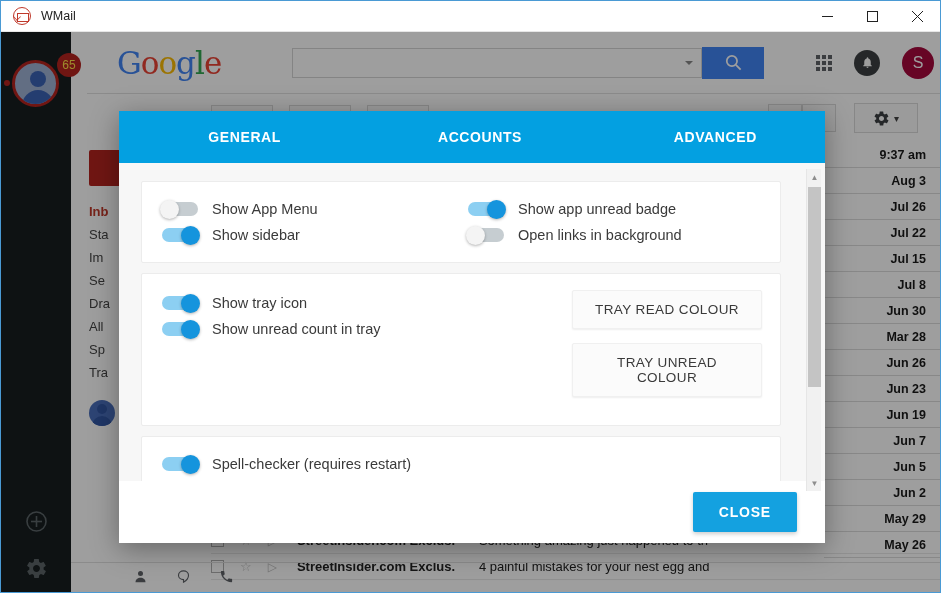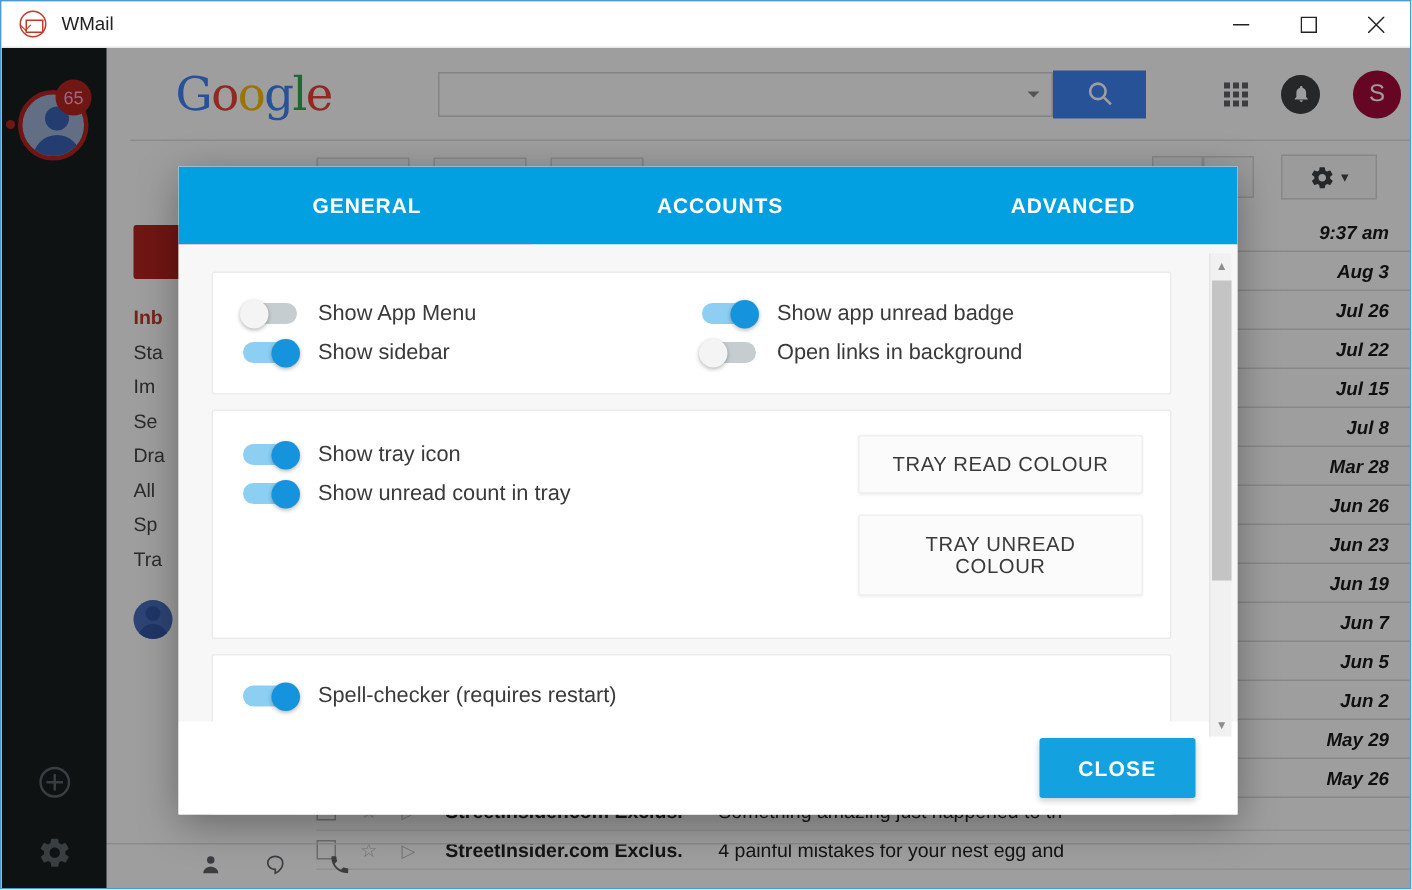--- a/index.html
+++ b/index.html
@@ -85,23 +85,23 @@
     position: absolute; left: 15px; top: 8px;
     width: 16px; height: 16px; border-radius: 50%;
     background: #3b63b5;
   }
   .rail-avatar .body {
     position: absolute; left: 7px; top: 27px;
     width: 32px; height: 20px; border-radius: 16px 16px 0 0;
     background: #3b63b5;
   }
   .rail-badge {
-    position: absolute; left: 36px; top: 21px;
+    position: absolute; left: 56px; top: 21px;
     min-width: 24px; height: 24px; border-radius: 12px;
-    background: #b5241f; color: #f9a8d4;
+    background: #b5241f; color: #fde047;
     font-size: 12px; display: flex; align-items: center; justify-content: center;
     padding: 0 5px;
   }
   .rail-dot {
     position: absolute; left: 3px; top: 48px;
     width: 6px; height: 6px; border-radius: 50%;
     background: #b5241f;
   }
   .rail-plus, .rail-gear {
     position: absolute; left: 24px;
@@ -211,21 +211,21 @@
   .gm-row .subj { flex: 1; }
 
   
   .date-col {
     position: absolute; right: 0; top: 110px;
     width: 116px; z-index: 6;
   }
   .date-cell {
     height: 26px; display: flex; align-items: center; justify-content: flex-end;
     padding-right: 14px; border-bottom: 1px solid #dcdcdc;
-    font-size: 12.5px; font-weight: bold; color: #1a1a1a; font-style: italic;
+    font-size: 12.5px; font-weight: bold; color: #1a1a1a;
   }
 
   
   .gm-bottom {
     position: absolute; left: 0; bottom: 0; width: 869px; height: 30px;
     border-top: 1px solid #e0e0e0; display: flex; align-items: center;
     padding-left: 62px; gap: 28px; color: #5f6368; font-size: 13px;
   }
   .gm-nocv { position:absolute; left: 88px; top: 492px; font-size:12px; color:#666;}
 
@@ -505,20 +505,21 @@
         </span>
       </div>
 
       <div class="date-col">
         <div class="date-cell">9:37 am</div>
         <div class="date-cell">Aug 3</div>
         <div class="date-cell">Jul 26</div>
         <div class="date-cell">Jul 22</div>
         <div class="date-cell">Jul 15</div>
         <div class="date-cell">Jul 8</div>
+        <div class="date-cell">Jun 30</div>
         <div class="date-cell">Mar 28</div>
         <div class="date-cell">Jun 26</div>
         <div class="date-cell">Jun 23</div>
         <div class="date-cell">Jun 19</div>
         <div class="date-cell">Jun 7</div>
         <div class="date-cell">Jun 5</div>
         <div class="date-cell">Jun 2</div>
         <div class="date-cell">May 29</div>
         <div class="date-cell">May 26</div>
       </div>

